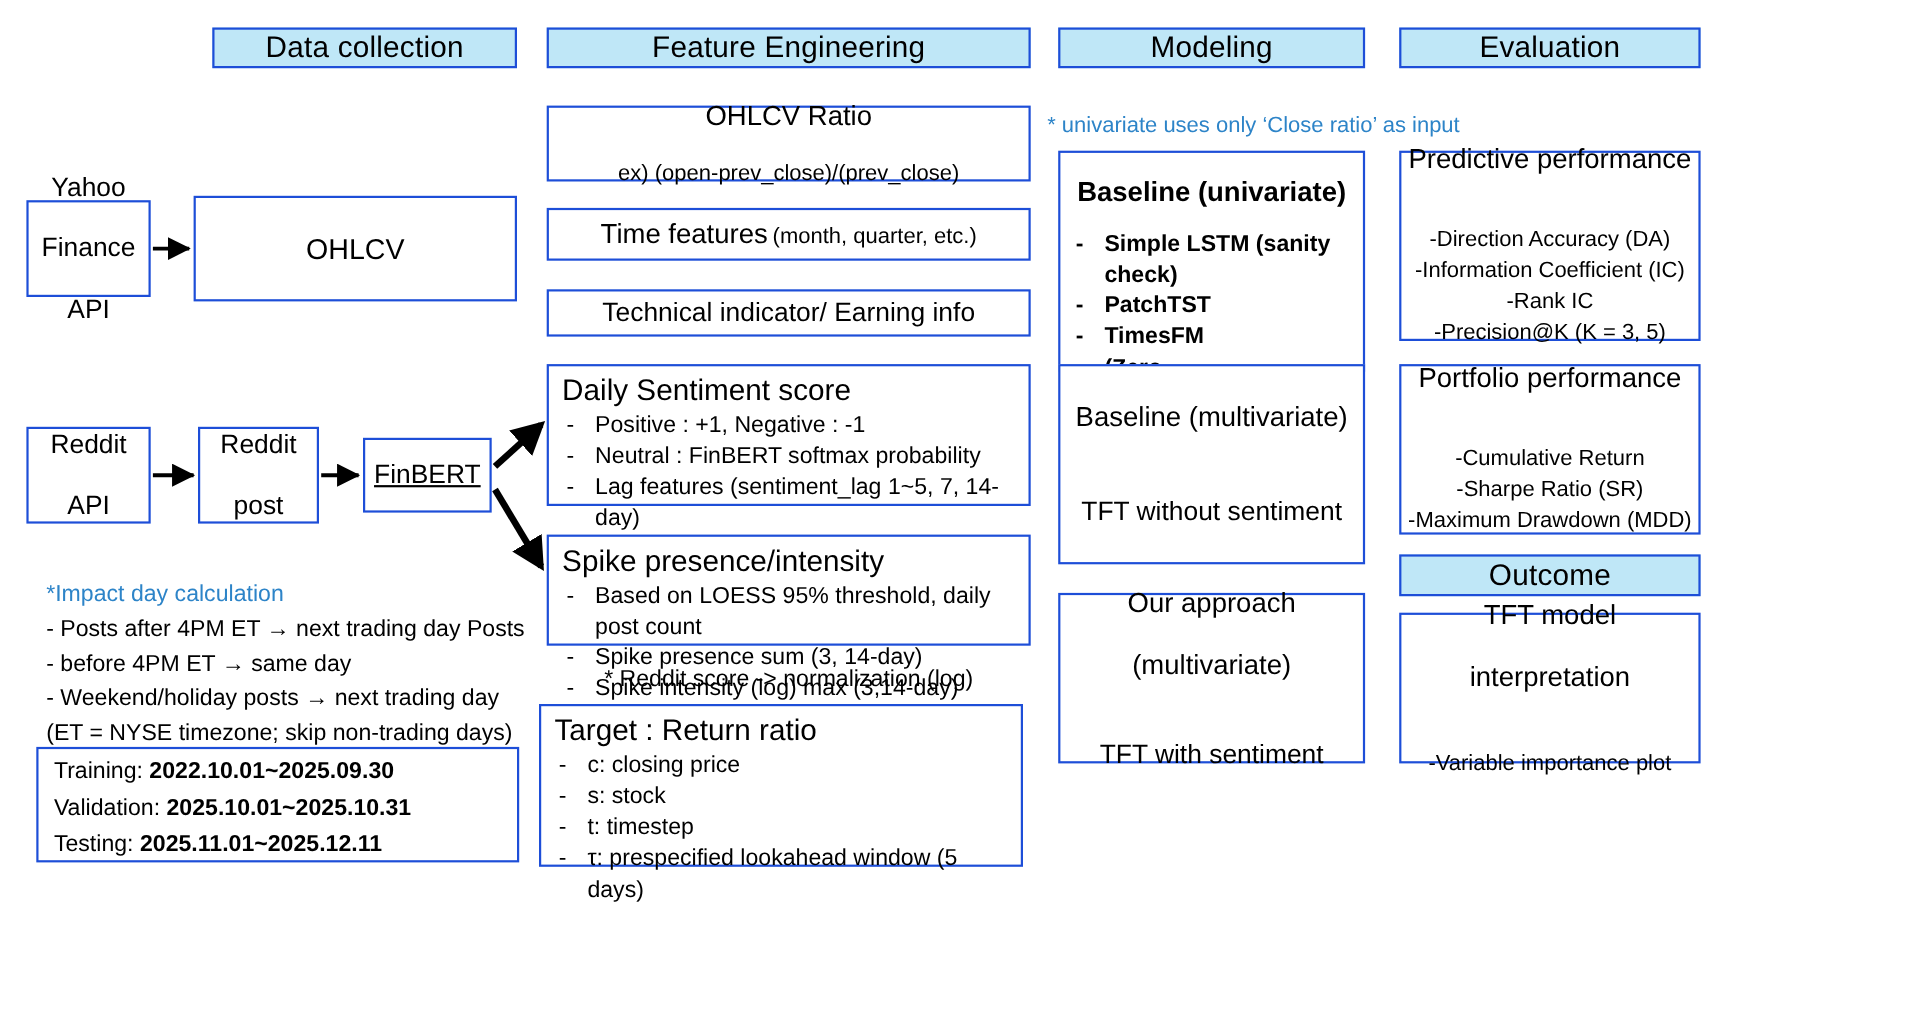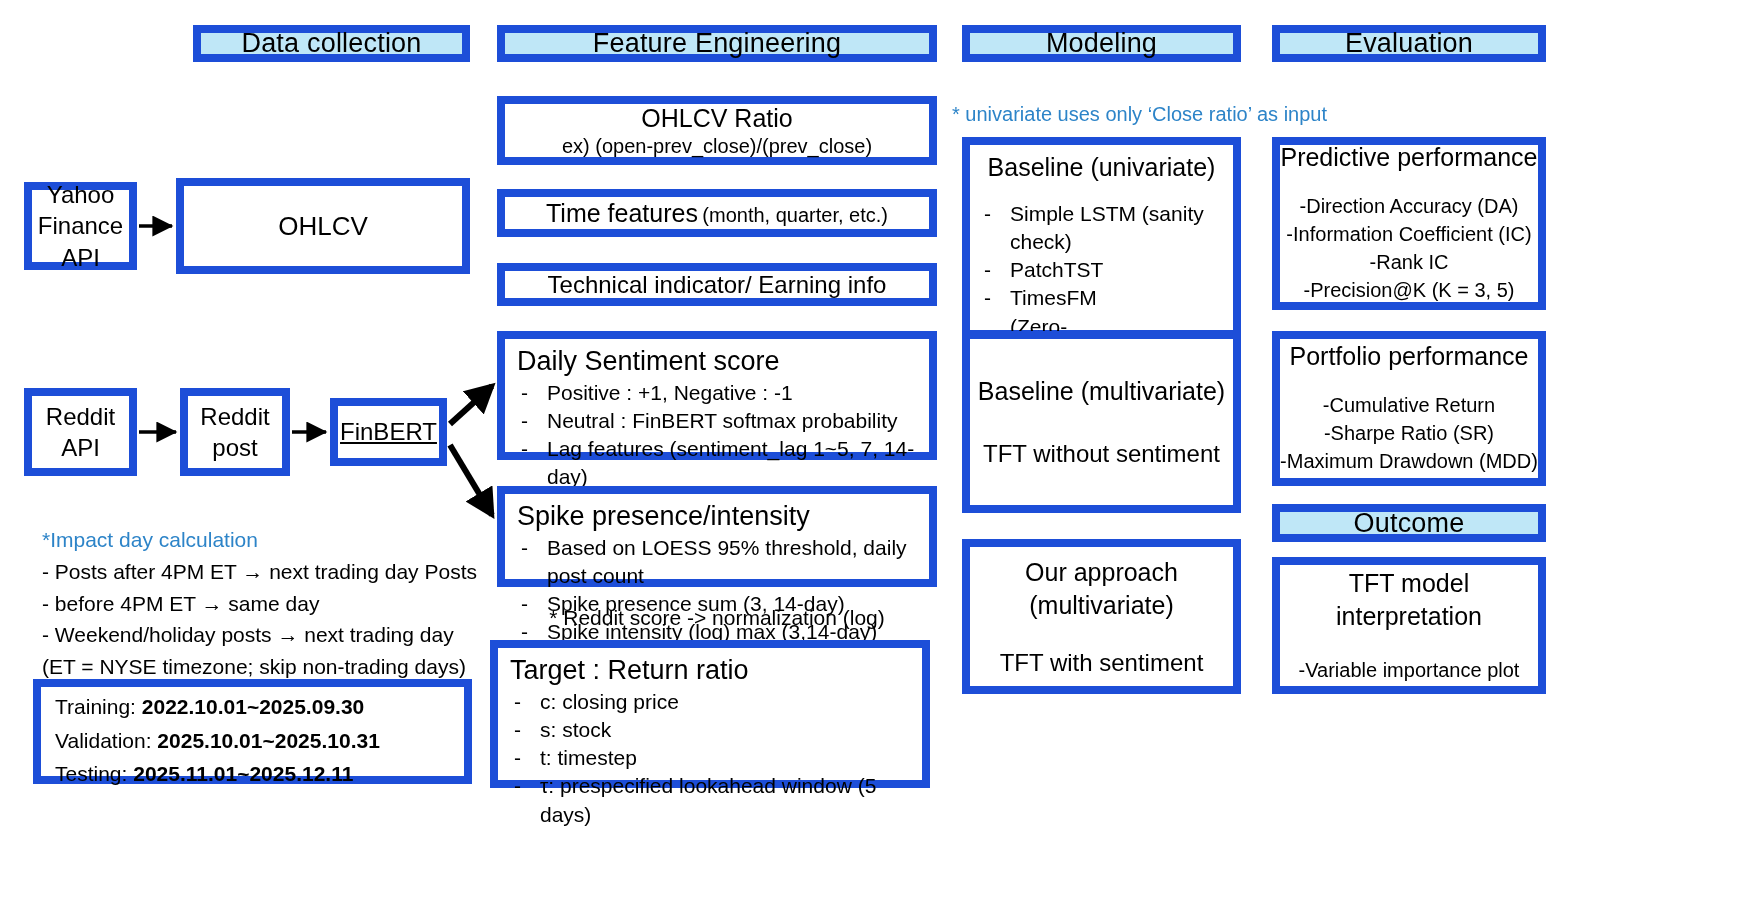--- a/index.html
+++ b/index.html
@@ -17,37 +17,38 @@
   }
   .stage {
     position: absolute;
     left: 0; top: 0;
     width: 1742px;
     height: 919px;
   }
   .box {
     position: absolute;
     box-sizing: border-box;
-    border: 8px solid #1d4ed8;
+    border: 2px solid #1d4ed8;
     background: #ffffff;
   }
   .hdr {
     background: #bfe7f7;
     display: flex;
     align-items: center;
     justify-content: center;
     font-size: 27px;
     letter-spacing: 0.2px;
   }
   .ctr {
     display: flex;
     flex-direction: column;
     align-items: center;
     justify-content: center;
     text-align: center;
+    gap: 24px;
   }
   .t-26 { font-size: 26px; }
   .t-25 { font-size: 25px; }
   .t-24 { font-size: 24px; }
   .t-21 { font-size: 21px; }
   .t-20 { font-size: 20px; }
   .blue { color: #2d84c8; }
   .bold { font-weight: bold; }
   .title-line {
     font-size: 27px;
@@ -202,21 +203,21 @@
       <li><span class="dash">-</span><span>s: stock</span></li>
       <li><span class="dash">-</span><span>t: timestep</span></li>
       <li><span class="dash">-</span><span>τ: prespecified lookahead window (5 days)</span></li>
     </ul>
   </div>
 
   <div class="free" style="left:952px; top:103px; width:420px;">
     <span class="t-20 blue nowrap">* univariate uses only ‘Close ratio’ as input</span>
   </div>
 
-  <div class="box" style="left:962px; top:137px; width:279px; height:201px; padding:8px 10px;">
+  <div class="box" style="left:962px; top:137px; width:279px; height:201px; padding:22px 10px;font-weight:bold;">
     <div class="center">
       <span class="t-25">Baseline (univariate)</span>
     </div>
     <ul class="bul" style="margin-top:18px;">
       <li><span class="dash">-</span><span>Simple LSTM (sanity check)</span></li>
       <li><span class="dash">-</span><span>PatchTST</span></li>
       <li><span class="dash">-</span><span>TimesFM</span></li>
     </ul>
     <div class="t-21" style="padding-left:30px; line-height:1.34;">(Zero-shot/hyperparameter</div>
     <div class="t-21" style="padding-left:8px; line-height:1.34;">tuned)</div>

